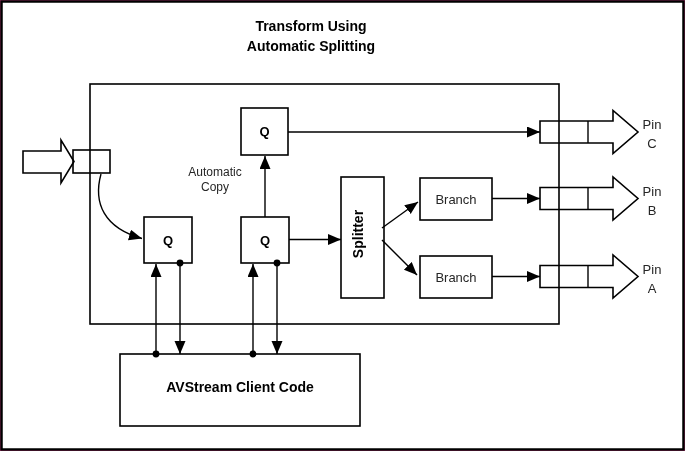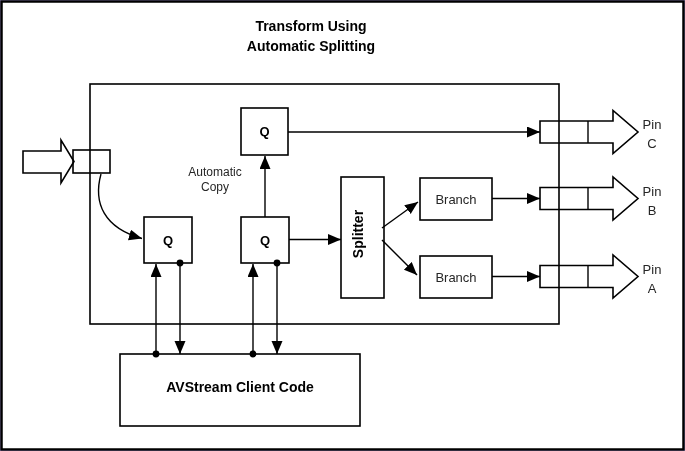--- a/index.html
+++ b/index.html
@@ -1,20 +1,20 @@
 <!DOCTYPE html>
 <html><head>
 <meta charset="utf-8">
 <style>
   html, body { margin: 0; padding: 0; background: #ffffff; }
   .stage {
     position: relative;
     width: 685px;
     height: 451px;
-    background: #c4b5fd;
+    background: #ec4899;
     font-family: "Liberation Sans", sans-serif;
   }
   svg { display: block; }
   text {
     font-family: "Liberation Sans", sans-serif;
     fill: #262626;
   }
   .t-bold { font-weight: 700; fill: #000000; }
   .t-reg  { font-weight: 400; fill: #262626; }
   .shape  { fill: #ffffff; stroke: #000000; stroke-width: 1.6; }

